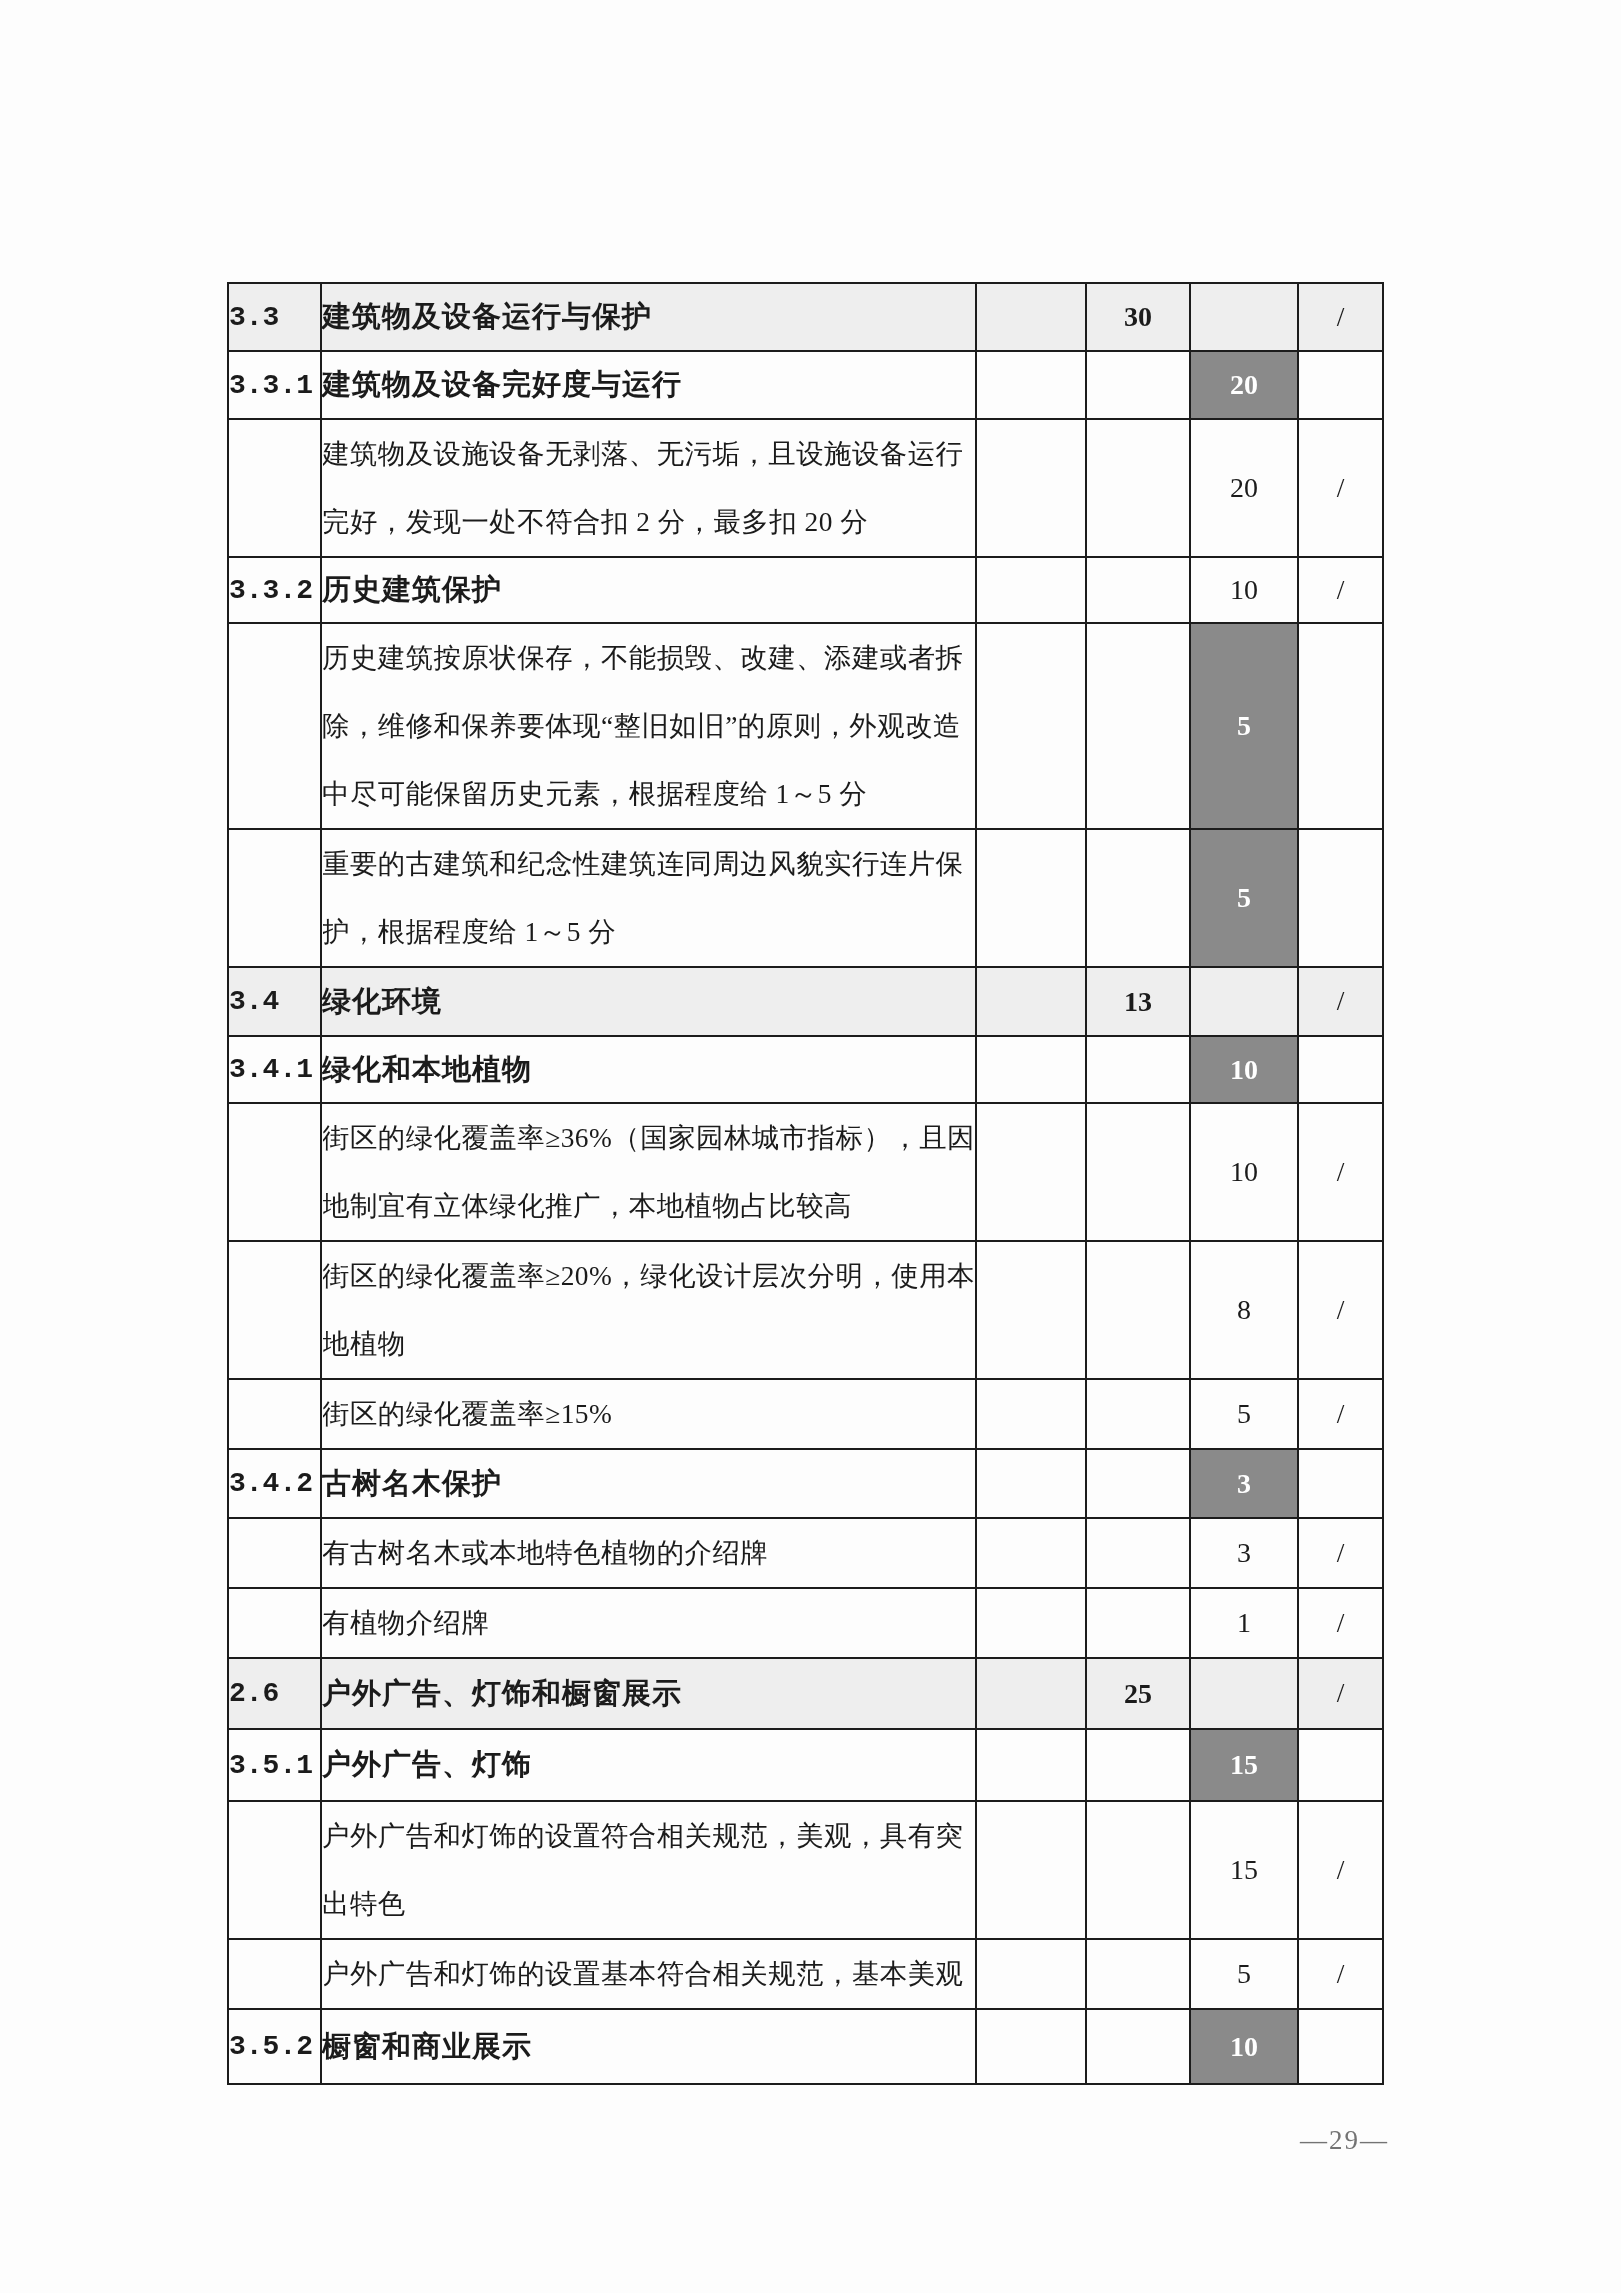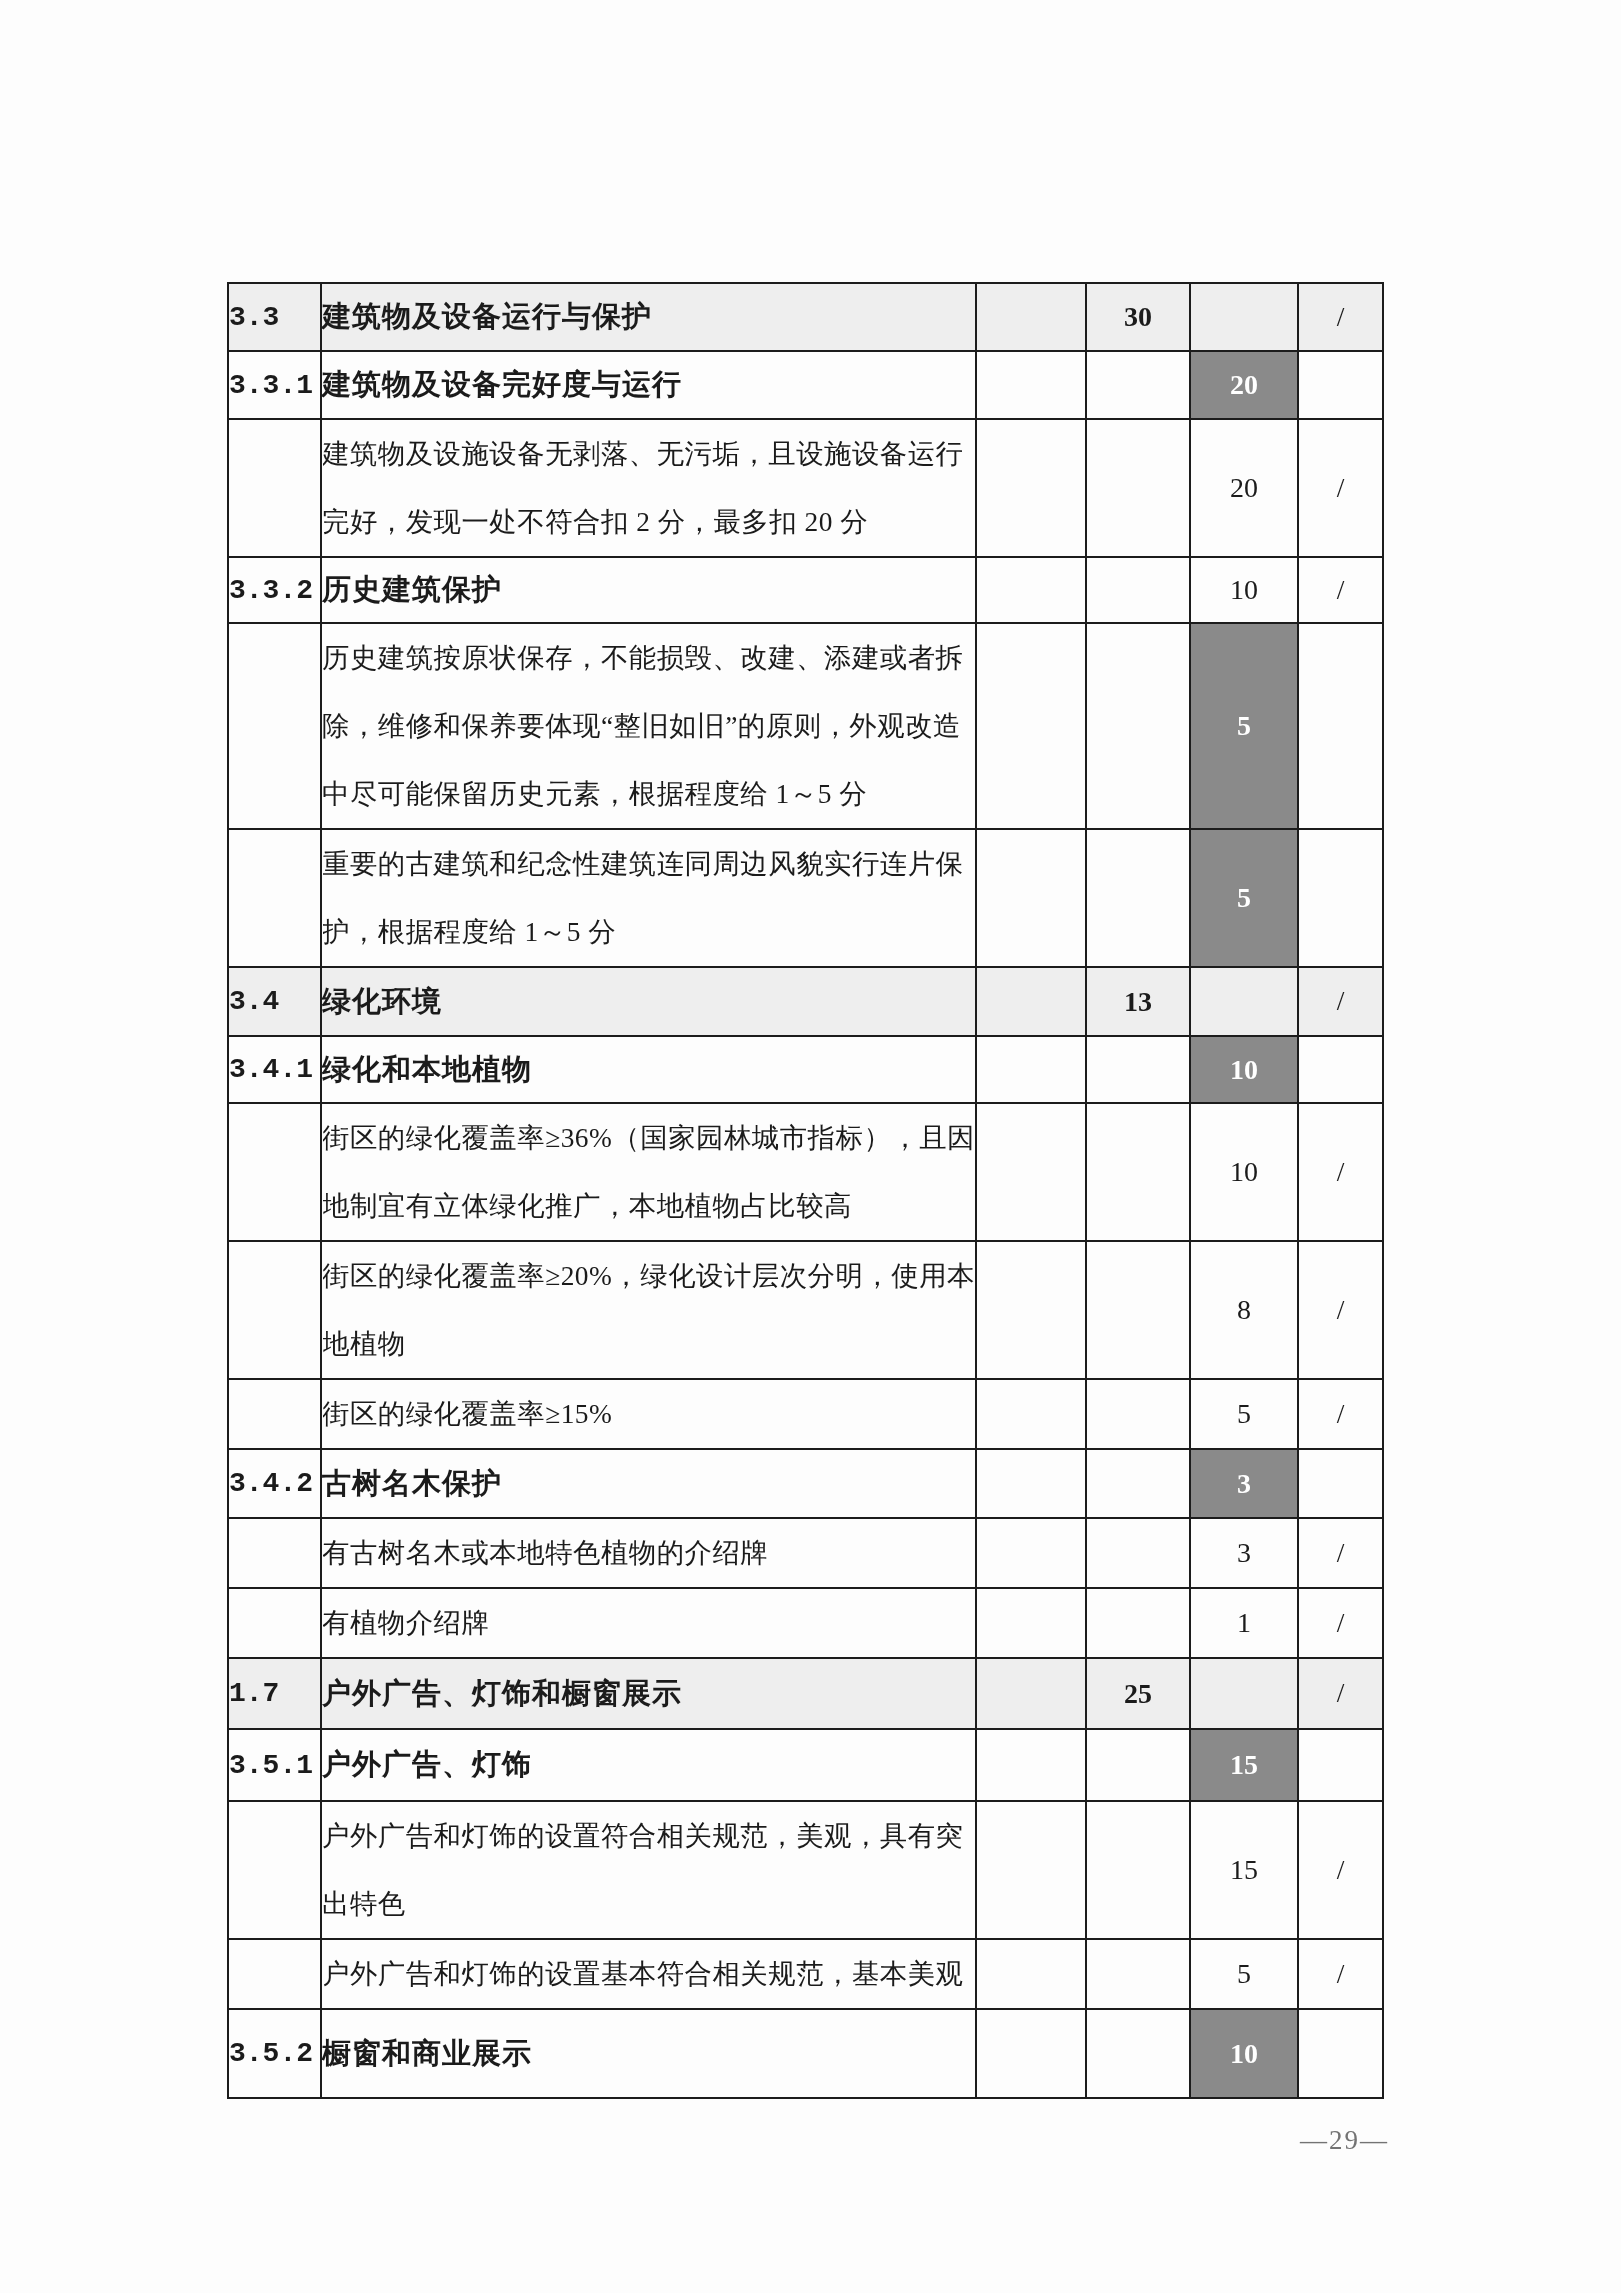--- a/index.html
+++ b/index.html
@@ -193,21 +193,21 @@
     </tr>
     <tr class="r-det" style="height:65px">
       <td class="c-no"></td>
       <td class="c-text">有植物介绍牌</td>
       <td class="c-a"></td>
       <td class="c-b"></td>
       <td class="c-c">1</td>
       <td class="c-d">/</td>
     </tr>
     <tr class="r-sec" style="height:71px">
-      <td class="c-no">1.7</td>
+      <td class="c-no">2.6</td>
       <td class="c-text">户外广告、灯饰和橱窗展示</td>
       <td class="c-a"></td>
       <td class="c-b">25</td>
       <td class="c-c"></td>
       <td class="c-d">/</td>
     </tr>
     <tr class="r-sub" style="height:72px">
       <td class="c-no">3.5.1</td>
       <td class="c-text">户外广告、灯饰</td>
       <td class="c-a"></td>
@@ -224,21 +224,21 @@
       <td class="c-d">/</td>
     </tr>
     <tr class="r-det" style="height:70px">
       <td class="c-no"></td>
       <td class="c-text">户外广告和灯饰的设置基本符合相关规范，基本美观</td>
       <td class="c-a"></td>
       <td class="c-b"></td>
       <td class="c-c">5</td>
       <td class="c-d">/</td>
     </tr>
-    <tr class="r-sub" style="height:89px">
+    <tr class="r-sub" style="height:75px">
       <td class="c-no">3.5.2</td>
       <td class="c-text">橱窗和商业展示</td>
       <td class="c-a"></td>
       <td class="c-b"></td>
       <td class="c-c hl">10</td>
       <td class="c-d"></td>
     </tr>
   </tbody>
 </table>
 

